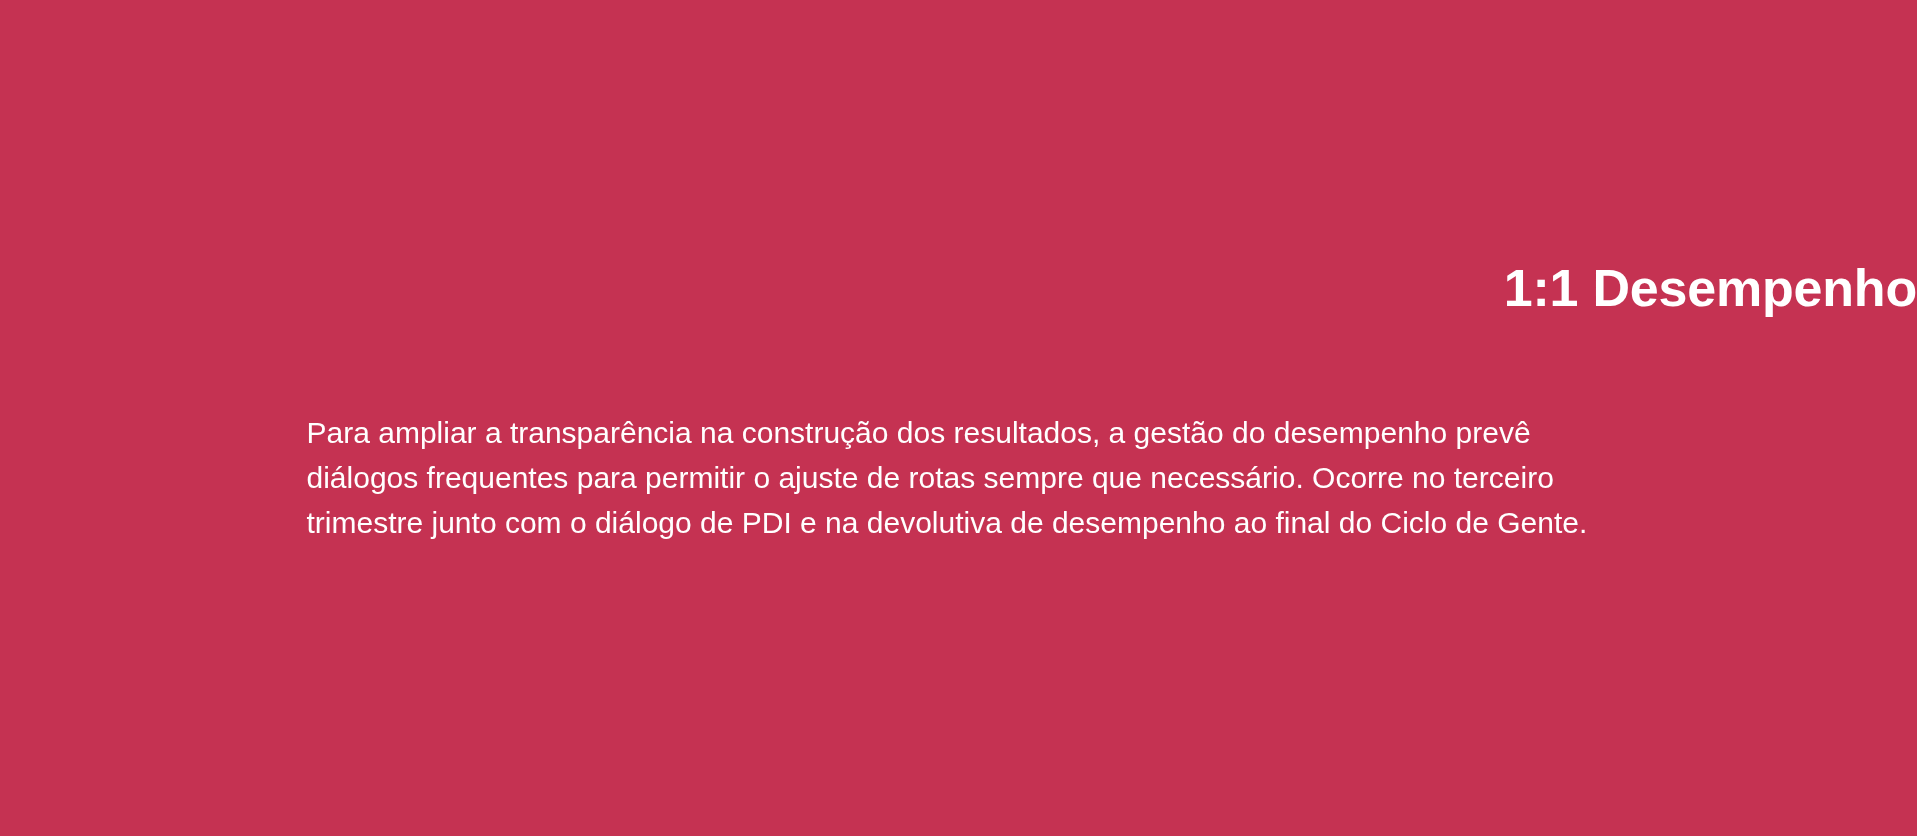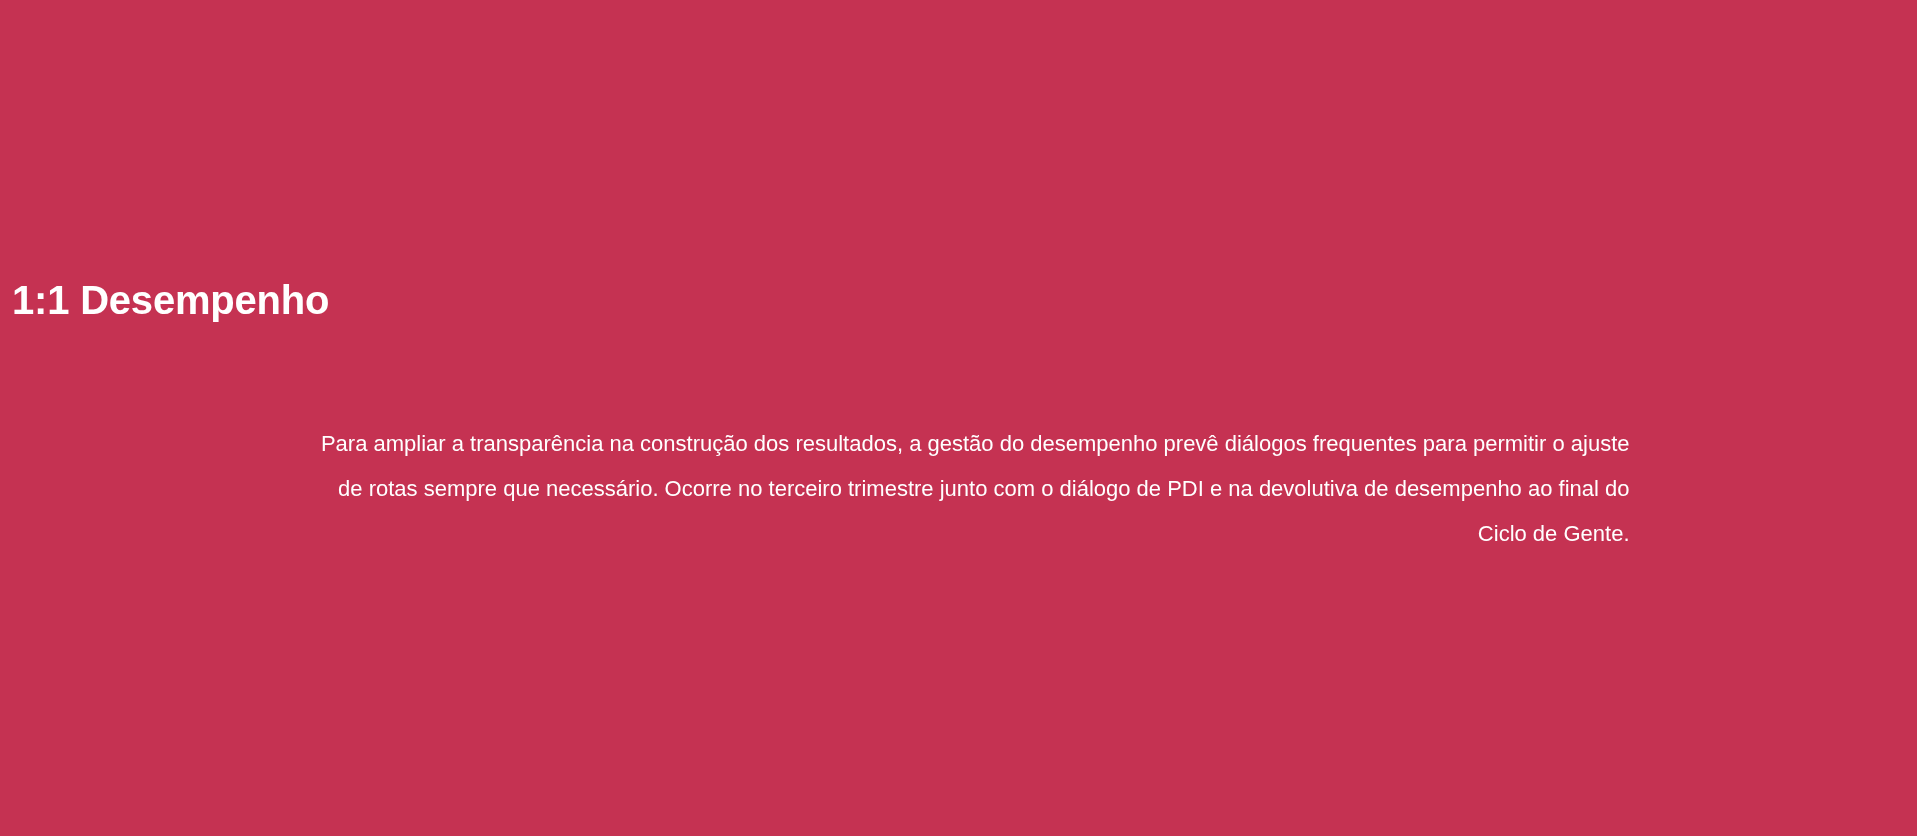--- a/index.html
+++ b/index.html
@@ -22,48 +22,48 @@
     width: 1917px;
     height: 836px;
     background: #c53252;
     display: flex;
     flex-direction: column;
     align-items: center;
     justify-content: flex-start;
   }
 
   .slide-title {
-    margin: 12px;
+    margin: 0;
     padding: 0;
     position: absolute;
     top: 259px;
     left: 0;
     right: 0;
-    text-align: left;
+    text-align: right;
     color: #ffffff;
     font-family: "Liberation Sans", sans-serif;
-    font-size: 40px;
+    font-size: 52px;
     font-weight: 700;
     line-height: 58px;
     letter-spacing: -0.2px;
     white-space: nowrap;
   }
 
   .slide-body {
     position: absolute;
     top: 406px;
     left: 50%;
     transform: translateX(-50%);
     width: 1312px;
-    margin: 15px;
+    margin: 4px;
     padding: 0;
-    text-align: right;
+    text-align: left;
     color: #ffffff;
     font-family: "Liberation Sans", sans-serif;
-    font-size: 22px;
+    font-size: 30px;
     font-weight: 400;
     line-height: 45px;
     letter-spacing: 0px;
   }
 </style>
 </head>
 <body>
 
 <div class="slide">
   <h1 class="slide-title">1:1 Desempenho</h1>

